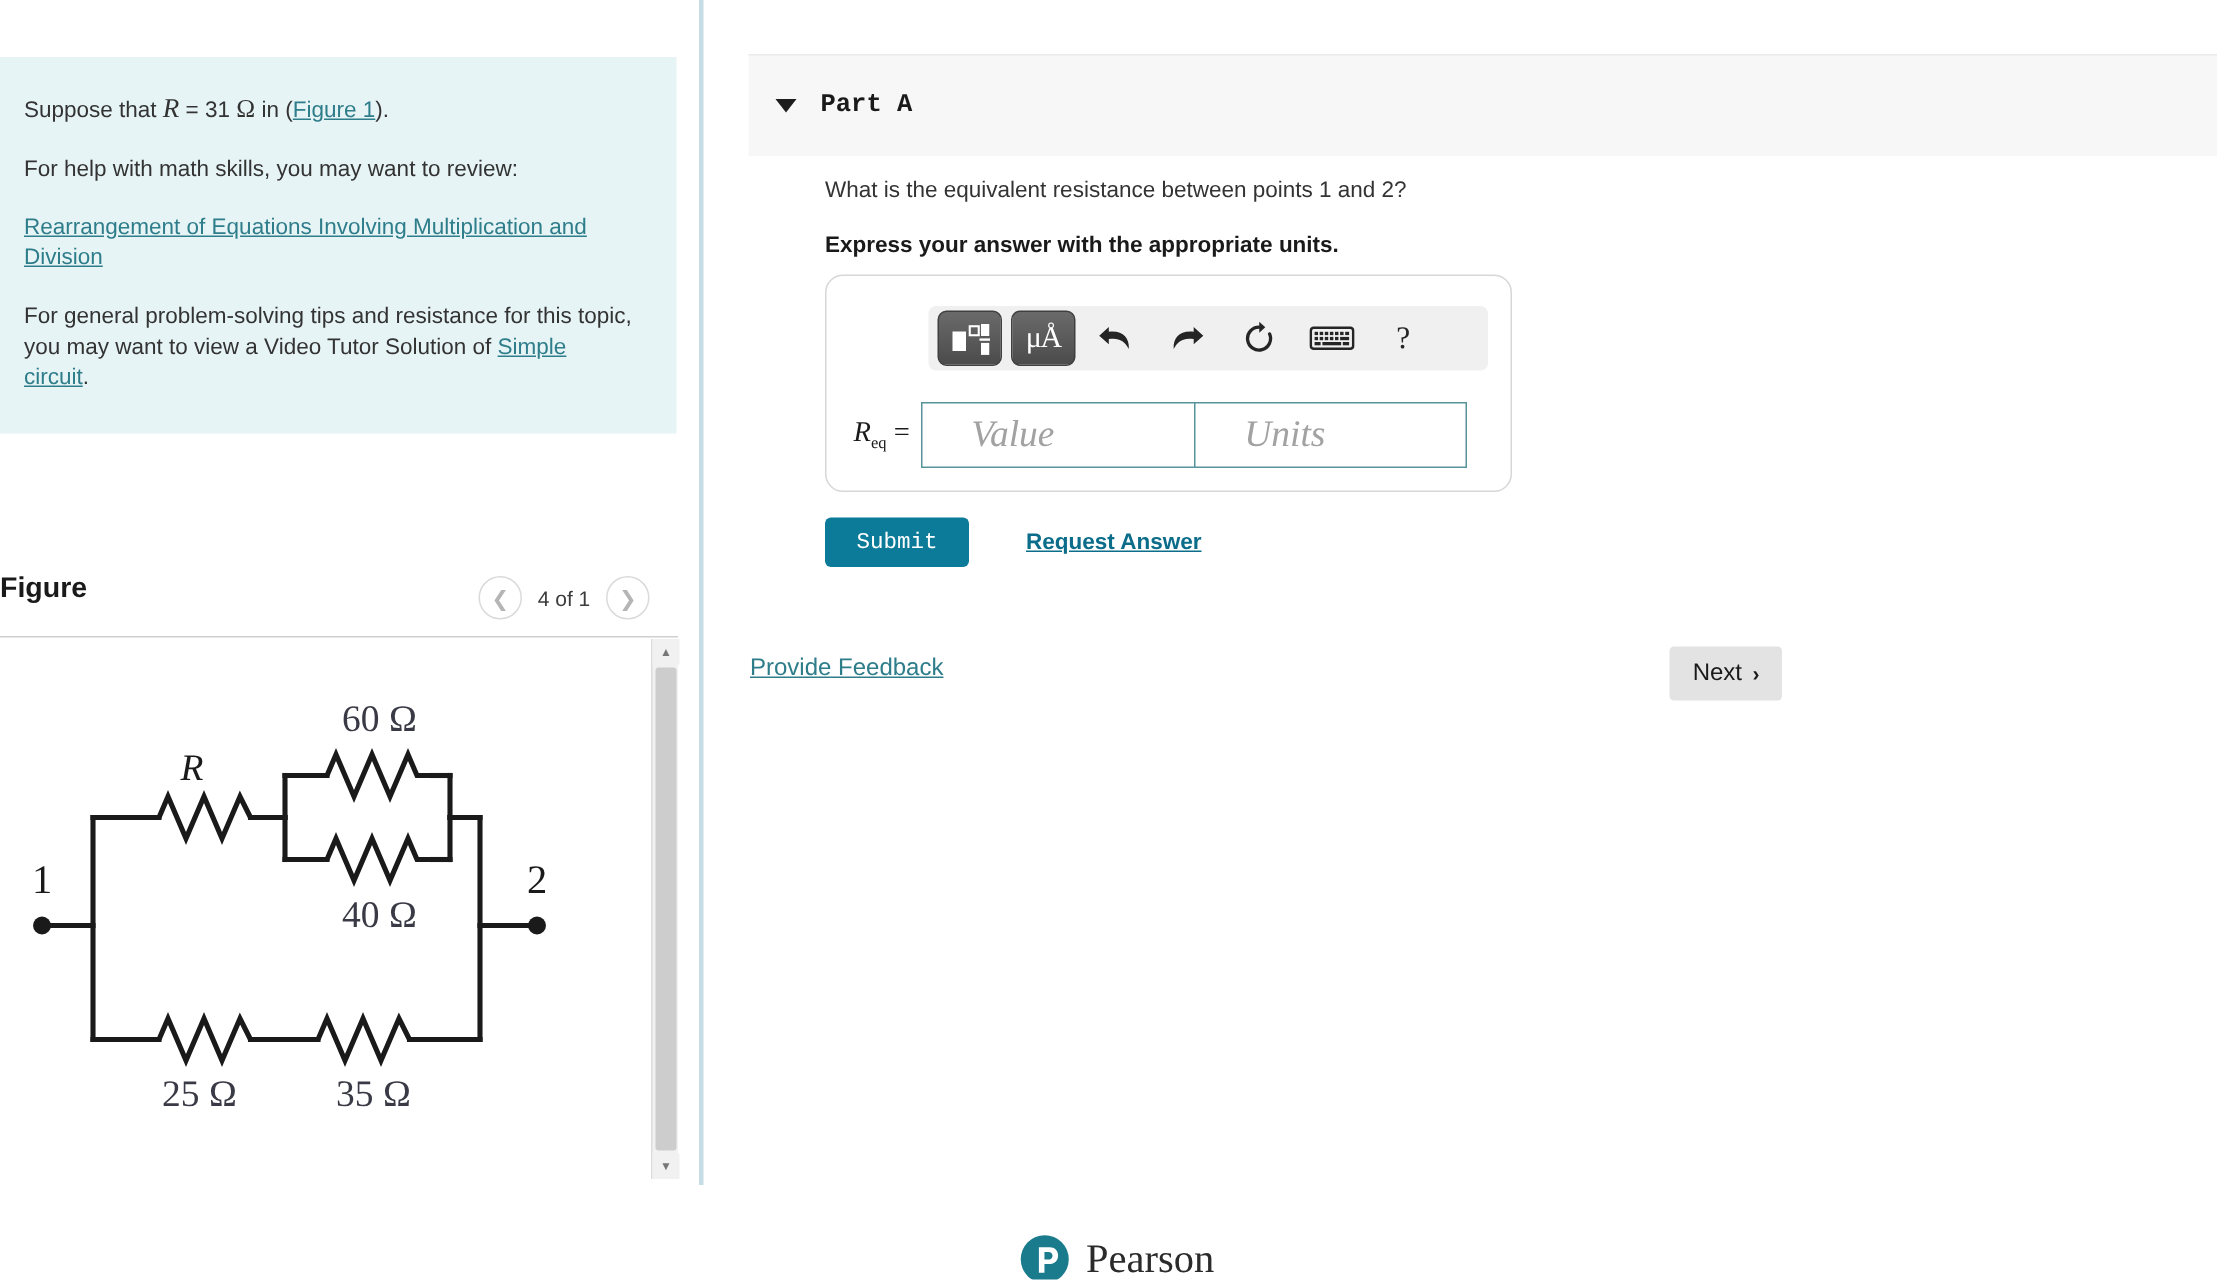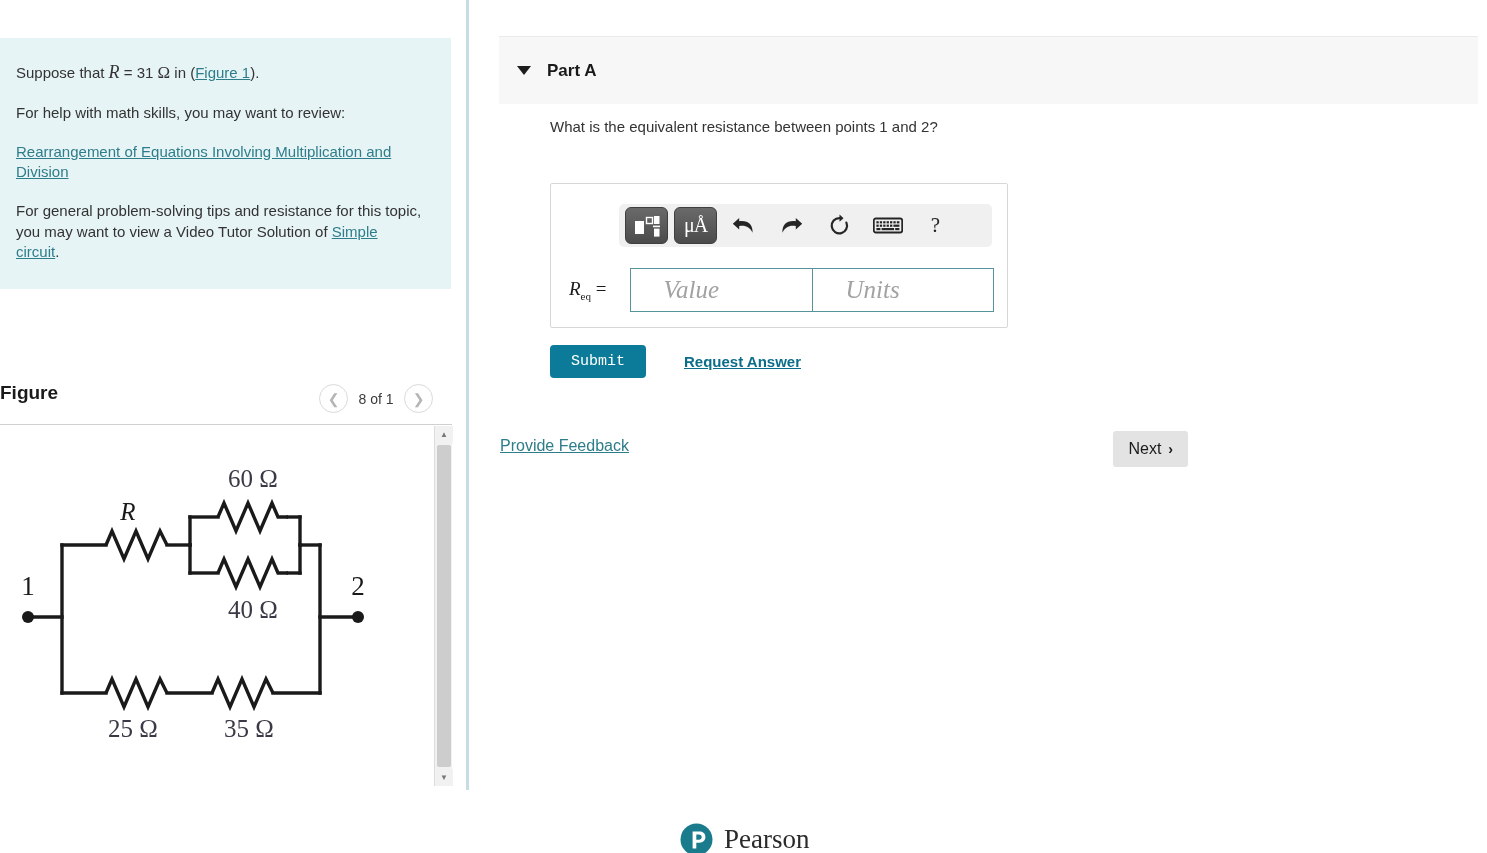--- a/index.html
+++ b/index.html
@@ -77,40 +77,40 @@
     position: absolute; left: 2px; top: 19px; width: 14px; height: 322px;
     background: #cdcdcd; border-radius: 2px;
   }
 
   
   .right-pane { position: absolute; left: 469px; top: 0; right: 0; height: 853px; }
 
   .part-header {
     position: absolute; left: 30px; top: 36px; width: 979px; height: 68px;
     background: #f7f7f7; border-top: 1px solid #eaeaea;
-    display: flex; align-items: center;
+    display: flex; align-items: center; font-family: Liberation Mono, monospace;
   }
   .caret {
     margin-left: 18px; margin-right: 16px;
     width: 0; height: 0;
     border-left: 7px solid transparent; border-right: 7px solid transparent;
     border-top: 9px solid #1d1d1d;
   }
   .part-label { font-size: 17px; font-weight: bold; color: #1a1a1a; }
 
   .q-body { position: absolute; left: 81px; top: 118px; width: 900px; }
   .q-text { font-size: 15px; color: #333; margin: 0 0 20px 0; }
   .q-bold { font-size: 15px; font-weight: bold; color: #1a1a1a; margin: 0 0 18px 0; }
 
   
   .answer-box {
     position: absolute; left: 81px; top: 183px;
     width: 458px; height: 145px;
     border: 1px solid #d7d7d7; background: #ffffff;
-    border-radius: 2px;
+    border-radius: 12px;
   }
   .tool-strip {
     position: absolute; left: 68px; top: 20px; width: 373px; height: 43px;
     background: #f0f0f0; border-radius: 5px;
     display: flex; align-items: center;
   }
   .tool-btn {
     width: 43px; height: 37px; margin-left: 6px;
     background: linear-gradient(#6a6a6a, #4b4b4b);
     border-radius: 6px; border: 1px solid #3f3f3f;
@@ -121,21 +121,21 @@
     width: 43px; height: 37px; margin-left: 5px;
     display: flex; align-items: center; justify-content: center;
     color: #252525;
   }
   .mu-a { font-family: "Liberation Serif", serif; font-size: 20px; color: #fff; letter-spacing: -1px; }
   .help-q { font-size: 21px; color: #252525; font-family: "Liberation Serif", serif; }
 
   .eq-row { position: absolute; left: 18px; top: 84px; display: flex; align-items: center; }
   .req-label {
     font-family: "Liberation Serif", serif; font-size: 19px; color: #1a1a1a;
-    white-space: nowrap; margin-right: 24px;
+    white-space: nowrap; margin-right: 8px;
   }
   .req-label i { font-style: italic; }
   .req-label sub { font-size: 11px; font-style: normal; }
   .ans-input {
     height: 44px; border: 1px solid #56939b; background: #fff;
     font-family: "Liberation Serif", serif; font-style: italic;
     font-size: 25px; color: #9a9a9a; padding: 0 32px;
     outline: none;
   }
   .ans-value { width: 182px; border-right: none; }
@@ -201,21 +201,21 @@
         <span>For general problem-solving tips and resistance for this topic, you may want to view a Video Tutor Solution of </span><a class="tlink" href="#">Simple circuit</a><span>.</span>
       </p>
     </div>
 
     <div class="figure-header">
       <div class="figure-title">Figure</div>
       <div class="fig-nav">
         <div class="nav-circle">
           <span>❮</span>
         </div>
-        <div class="fig-count">8 of 1</div>
+        <div class="fig-count">4 of 1</div>
         <div class="nav-circle">
           <span>❯</span>
         </div>
       </div>
     </div>
 
     <div class="figure-viewport">
       <div class="figure-canvas">
         <svg width="430" height="360" viewBox="0 0 430 360">
           <g fill="none" stroke="#1a1a1a" stroke-width="3.4" stroke-linecap="square">
@@ -280,20 +280,21 @@
 
   <div class="right-pane">
 
     <div class="part-header">
       <div class="caret"></div>
       <div class="part-label">Part A</div>
     </div>
 
     <div class="q-body">
       <p class="q-text">What is the equivalent resistance between points 1 and 2?</p>
+      <p class="q-bold">Express your answer with the appropriate units.</p>
     </div>
 
     <div class="answer-box">
       <div class="tool-strip">
 
         <div class="tool-btn">
           <svg width="26" height="24" viewBox="0 0 26 24">
             <rect x="1" y="7" width="9" height="13" fill="#ffffff"></rect>
             <rect x="12.5" y="3.5" width="6" height="6" fill="none" stroke="#ffffff" stroke-width="1.4"></rect>
             <rect x="20" y="2" width="5.5" height="8" fill="#ffffff"></rect>

